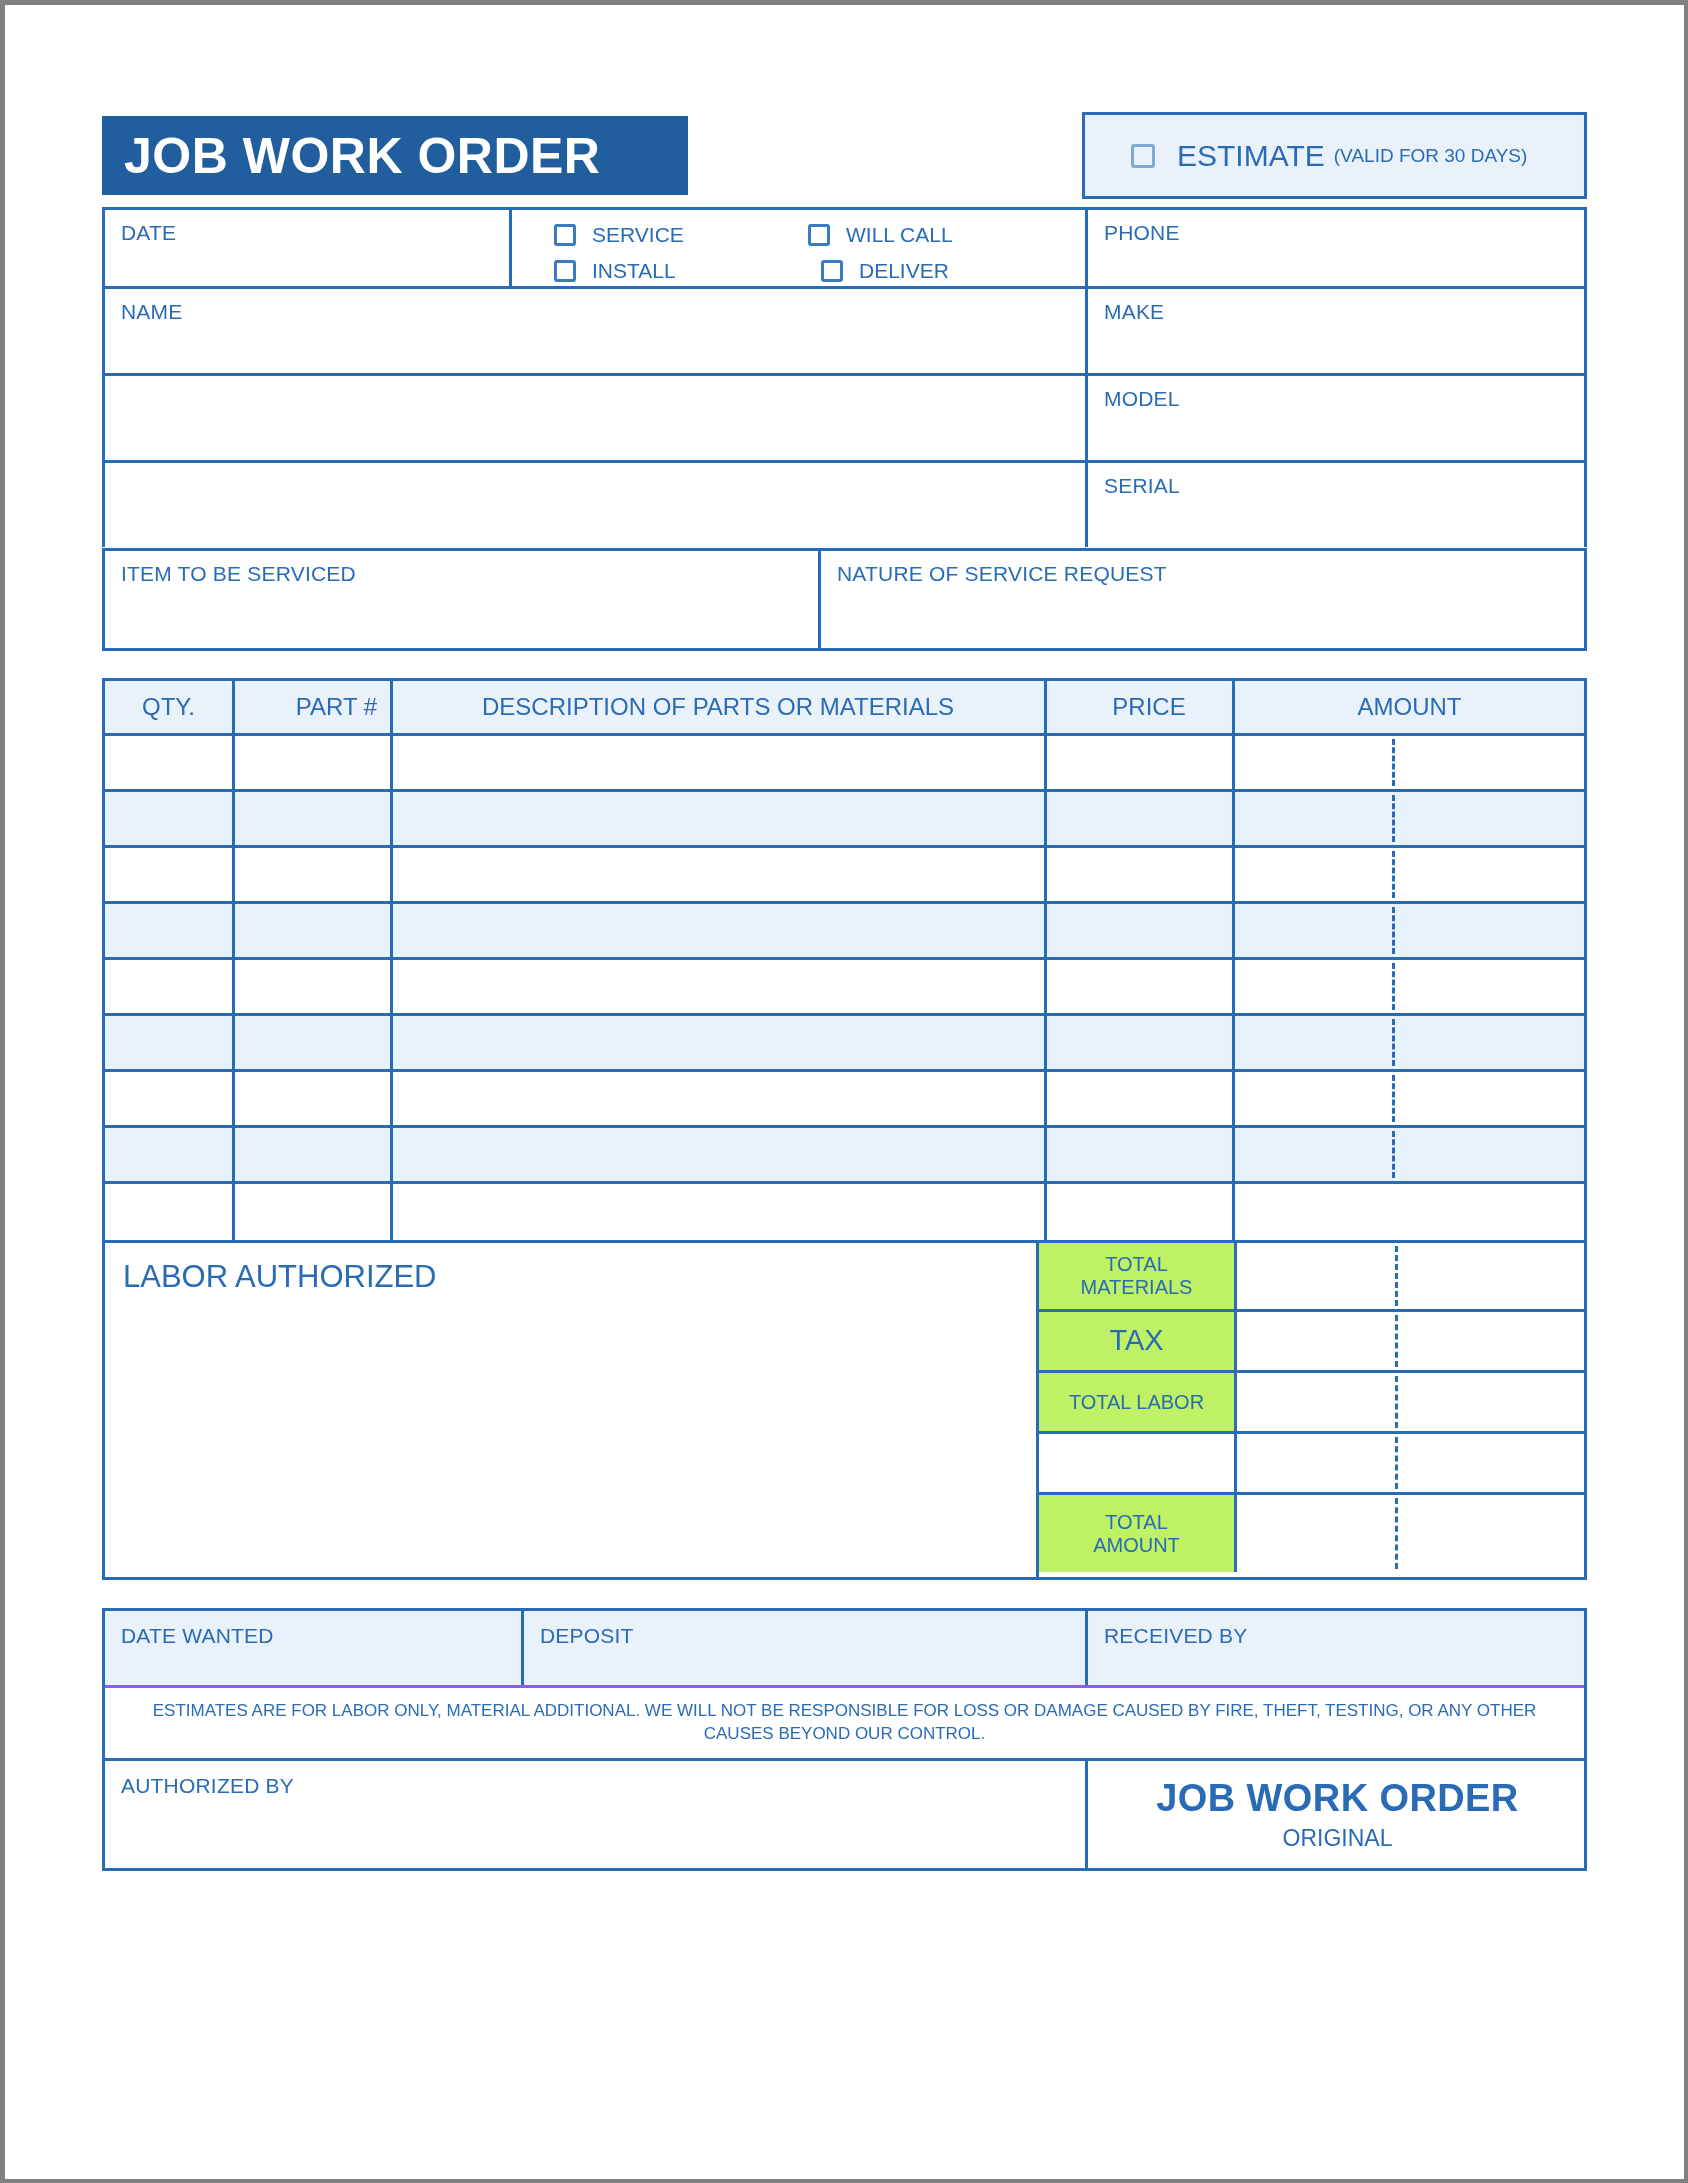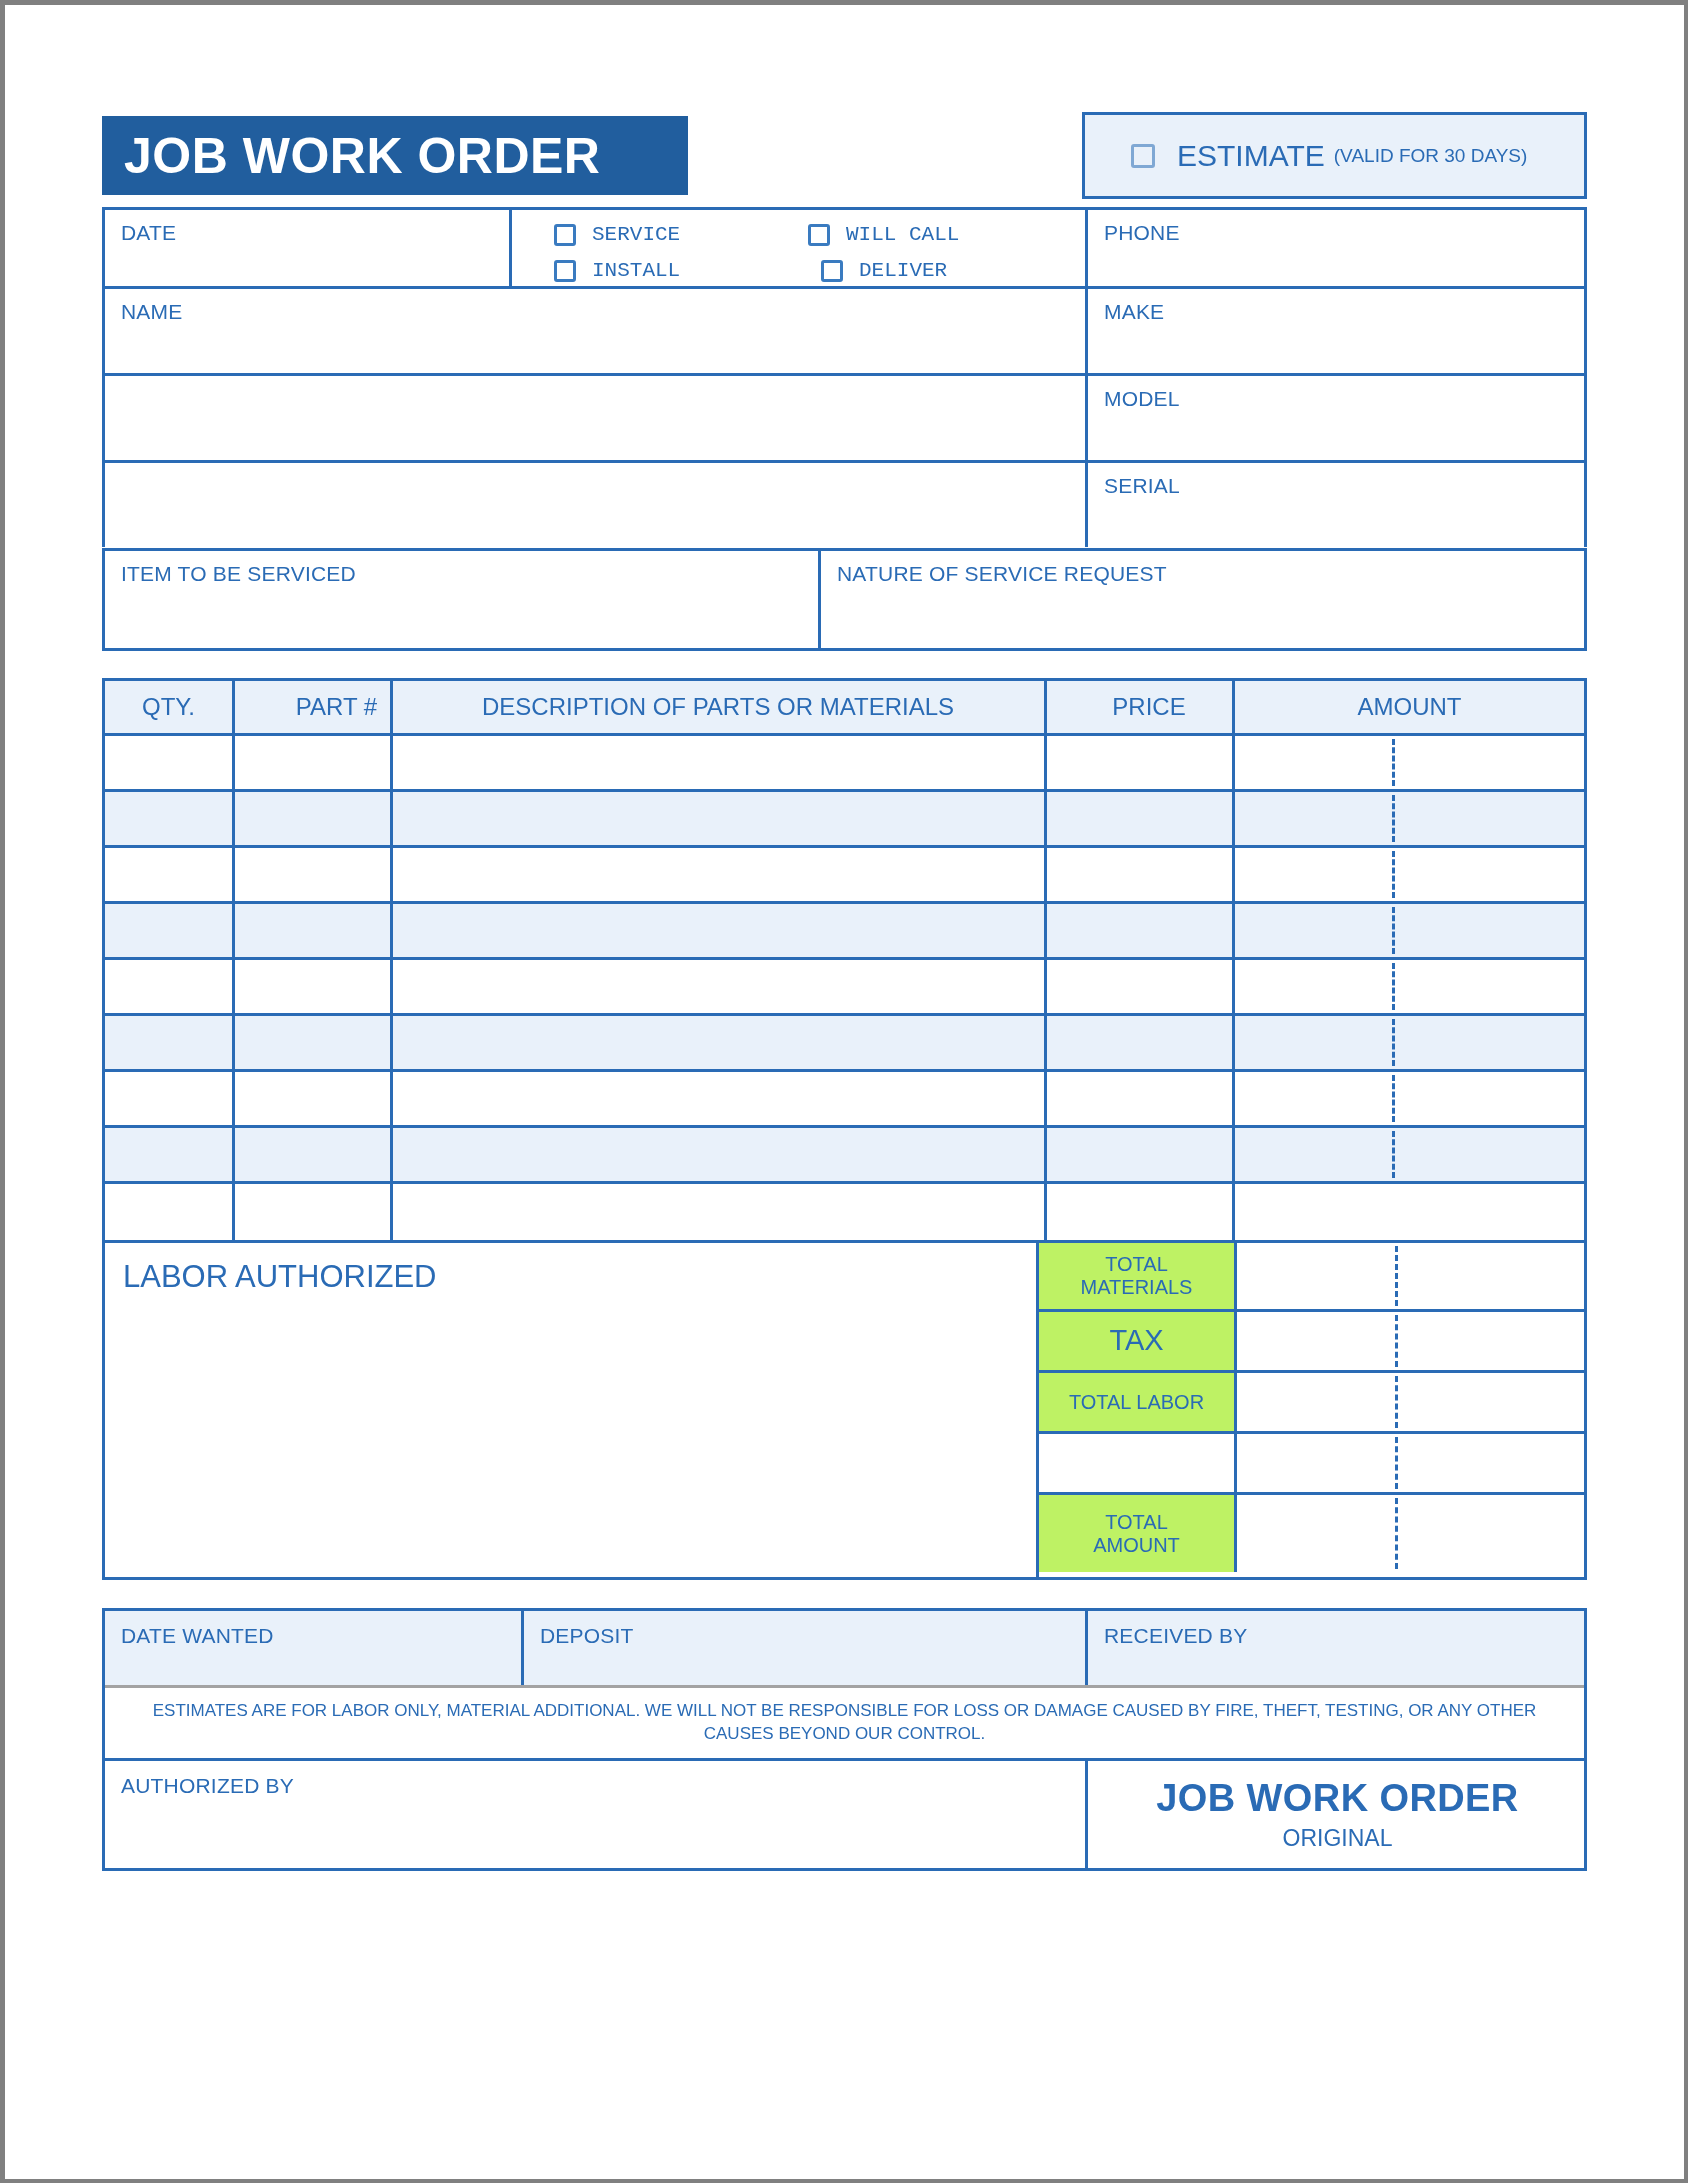--- a/index.html
+++ b/index.html
@@ -118,21 +118,21 @@
     top: 0;
     height: 100%;
     box-sizing: border-box;
     padding: 12px 0 0 16px;
   }
   .cell.vline { border-left: 3px solid #2A6BB5; }
 
   .chkgrp { display: flex; align-items: center; }
   .chkgrp .chk { width: 22px; height: 22px; border-color: #3A7BC0; }
   .chkgrp .cl {
-    color: #2A6BB5; font-size: 21px; margin-left: 16px; white-space: nowrap; font-family: Liberation Mono, monospace;
+    color: #2A6BB5; font-size: 21px; margin-left: 16px; white-space: nowrap;
   }
 
   
   .parts {
     position: relative;
     width: 1485px;
     box-sizing: border-box;
     border: 3px solid #2A6BB5;
     margin-top: 24px;
   }
@@ -225,21 +225,21 @@
     width: 1485px;
     box-sizing: border-box;
     border: 3px solid #2A6BB5;
     margin-top: 28px;
   }
   .frow {
     position: relative;
     width: 100%;
     box-sizing: border-box;
   }
-  .frow.r1 { height: 77px; background: #E9F1FA; border-bottom: 3px solid #a3a3a3; }
+  .frow.r1 { height: 77px; background: #E9F1FA; border-bottom: 3px solid #8b5cf6; }
   .frow.r2 { height: 73px; border-bottom: 3px solid #2A6BB5; }
   .frow.r3 { height: 107px; }
   .fc {
     position: absolute;
     top: 0; height: 100%;
     box-sizing: border-box;
     padding: 14px 0 0 16px;
   }
   .fc.v { border-left: 3px solid #2A6BB5; }
   .disc {

